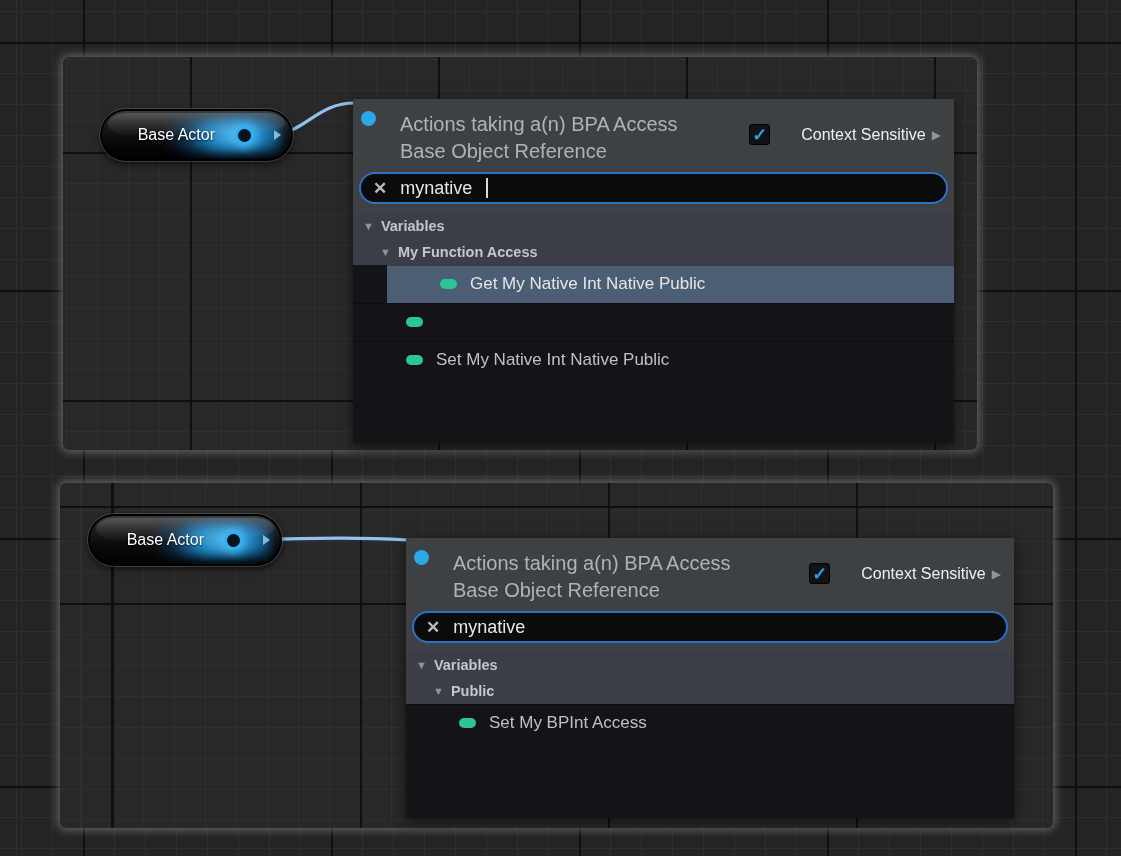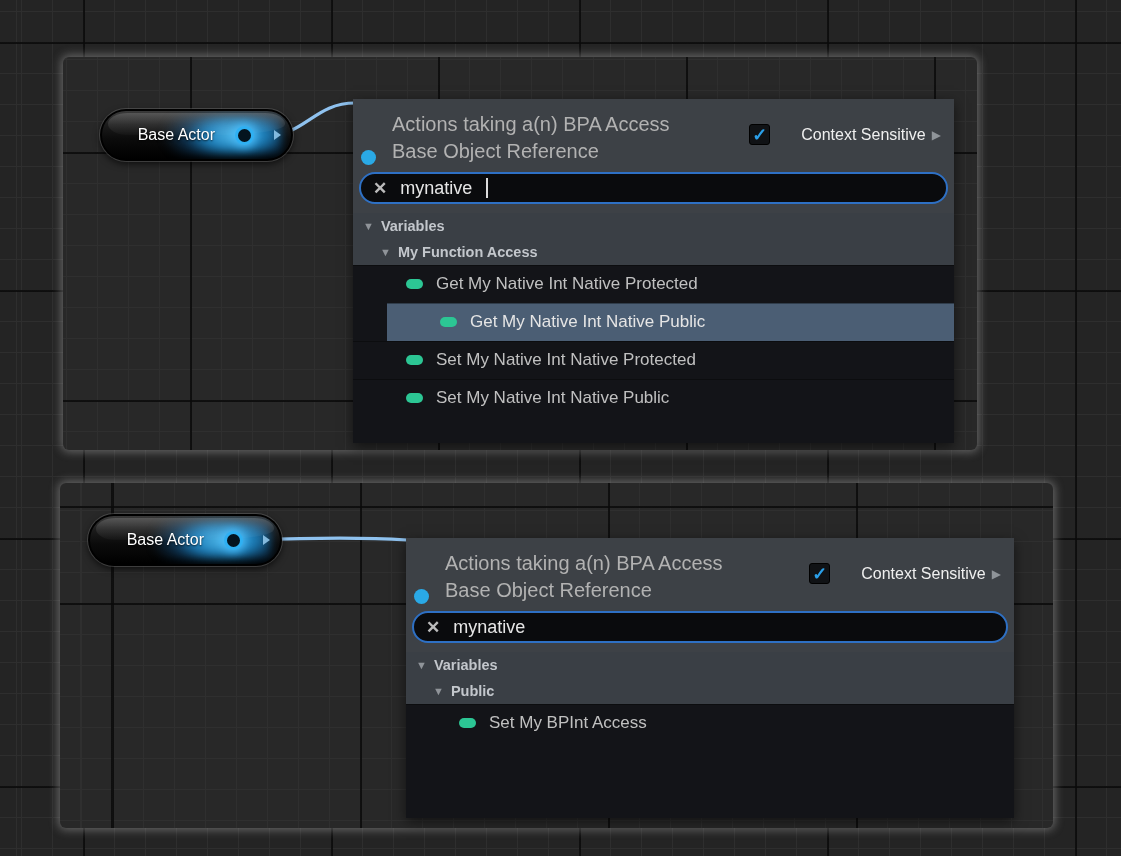--- a/index.html
+++ b/index.html
@@ -48,21 +48,21 @@
   .pin{width:13px;height:13px;border-radius:50%;border:3px solid #2fb0f2;
     background:#04141f;box-shadow:0 0 8px 2px rgba(70,190,255,.85);}
   .pin-arrow{width:0;height:0;border-left:7px solid rgba(150,205,240,.85);
     border-top:5px solid transparent;border-bottom:5px solid transparent;}
 
   
   .menu{position:absolute;display:flex;flex-direction:column;
     box-shadow:0 4px 12px rgba(0,0,0,.55);}
   .menu-head{background:#3d4146;padding:12px 3px 9px 3px;}
   .head-row{display:flex;padding:0 8px 0 5px;}
-  .head-left{display:flex;align-items:flex-end;gap:16px;flex:1;min-width:0;}
+  .head-left{display:flex;align-items:flex-start;gap:24px;flex:1;min-width:0;}
   .bullet{width:15px;height:15px;border-radius:50%;flex:0 0 auto;
     background:var(--accent-blue,#2aa9e6);}
   .title{color:#b2b2b2;font-size:20px;line-height:27px;}
   .cs{display:flex;align-items:center;gap:8px;margin-top:13px;margin-left:8px;
     align-self:flex-start;cursor:pointer;}
   .cb{width:19px;height:19px;border-radius:3px;background:#101215;border:1px solid #000;
     display:flex;align-items:center;justify-content:center;flex:0 0 auto;}
   .cb .check{color:var(--check-blue,#2a9fe8);font-size:18px;font-weight:bold;line-height:1;}
   .cs-label{color:#efefef;font-size:16px;white-space:nowrap;margin-left:23px;}
   .chev{color:#8f9499;font-size:12px;margin:17px 2px 0 6px;align-self:flex-start;}
@@ -131,31 +131,26 @@
     </div>
     <div class="sec l0">
       <span class="tri">▼</span>
       <span>Variables</span>
     </div>
     <div class="sec l1">
       <span class="tri">▼</span>
       <span>My Function Access</span>
     </div>
     <div class="list">
+      <div class="item selected">
+        <span class="pill"></span>
+        <span>Get My Native Int Native Public</span>
+      </div>
       <div class="item">
         <span class="pill"></span>
-        <span>Get My Native Int Native Protected</span>
-      </div>
-      <div class="item selected">
-        <span class="pill"></span>
-        <span>Get My Native Int Native Public</span>
-      </div>
-      <div class="item">
-        <span class="pill"></span>
-        <span>Set My Native Int Native Protected</span>
       </div>
       <div class="item">
         <span class="pill"></span>
         <span>Set My Native Int Native Public</span>
       </div>
     </div>
   </div>
 </section>
 
 <section class="panel" id="panel2">

